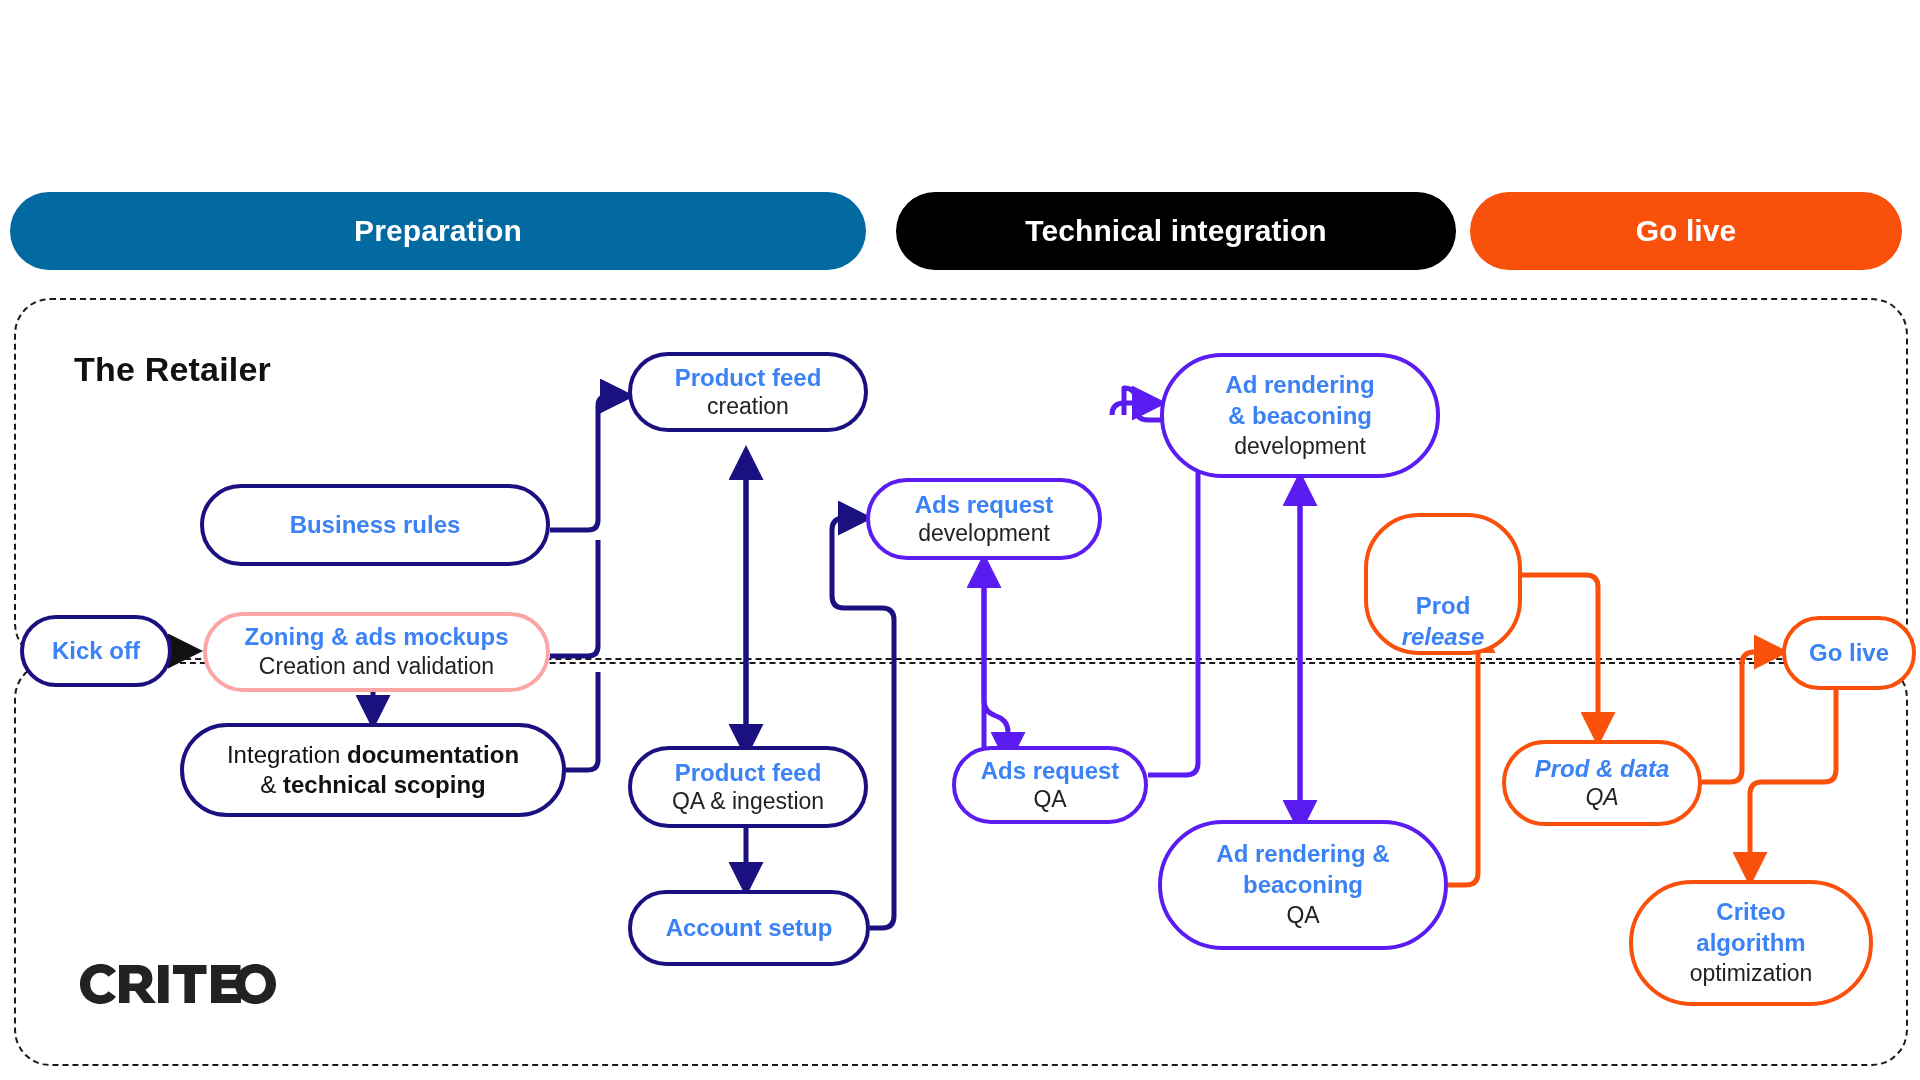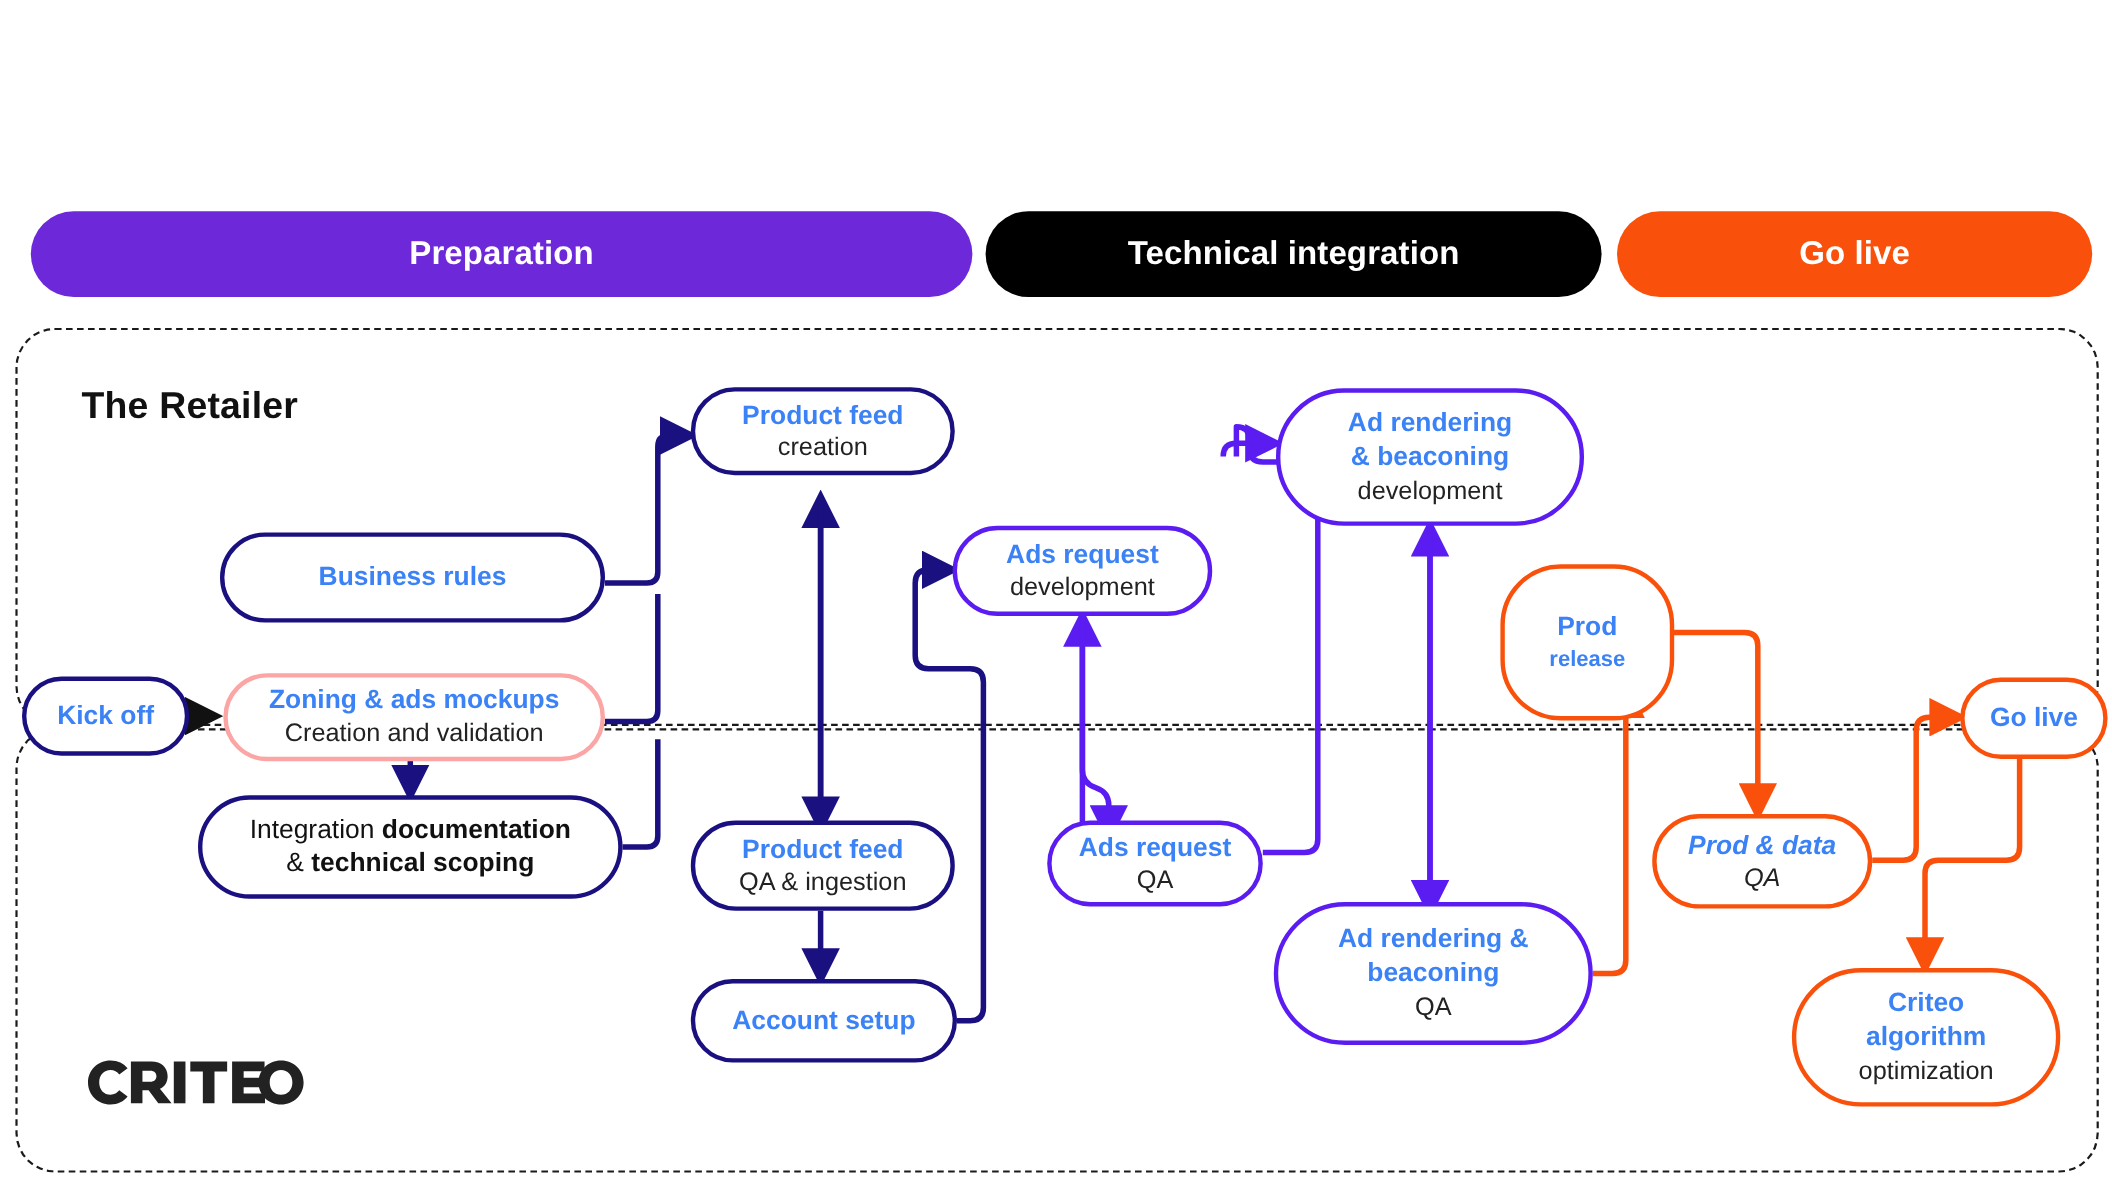--- a/index.html
+++ b/index.html
@@ -4,21 +4,21 @@
 <style>
   html,body{margin:0;padding:0;background:#ffffff;}
   body{width:1920px;height:1080px;font-family:"Liberation Sans",sans-serif;overflow:hidden;}
   #stage{position:relative;width:1920px;height:1080px;background:#ffffff;}
 
   
   .phase-bar{position:absolute;top:192px;left:0;width:1920px;height:78px;}
   .phase{position:absolute;top:0;height:78px;border-radius:39px;
          display:flex;align-items:center;justify-content:center;}
   .phase span{color:#ffffff;font-size:30px;font-weight:700;letter-spacing:.1px;}
-  #phase-prep{left:28px;width:856px;background:#6d28d9;}
+  #phase-prep{left:10px;width:856px;background:#0369a1;}
   #phase-tech{left:896px;width:560px;background:#000000;}
   #phase-golive{left:1470px;width:432px;background:#f9510b;}
 
   
   .lane{position:absolute;border:2.5px dashed #1a1a1a;border-radius:36px;background:transparent;}
   #lane-retailer{left:14px;top:298px;width:1890px;height:358px;}
   #lane-criteo{left:14px;top:662px;width:1890px;height:400px;}
 
   #retailer-title{position:absolute;left:74px;top:350px;font-size:34px;font-weight:700;color:#111111;letter-spacing:.2px;}
 
@@ -179,23 +179,23 @@
     <div class="t1" style="font-size:24px;margin-top:4px;">&amp; beaconing</div>
     <div class="t2" style="font-size:23px;margin-top:4px;">development</div>
   </div>
 
   <div class="node" style="left:1158px;top:820px;width:290px;height:130px;border:4px solid #5a1cf0;border-radius:65px;">
     <div class="t1" style="font-size:24px;">Ad rendering &amp;</div>
     <div class="t1" style="font-size:24px;margin-top:4px;">beaconing</div>
     <div class="t2" style="font-size:23px;margin-top:4px;">QA</div>
   </div>
 
-  <div class="node" style="left:1364px;top:513px;width:158px;height:142px;border:4px solid #f9510b;border-radius:55px;">
+  <div class="node" style="left:1364px;top:513px;width:158px;height:142px;border:4px solid #f9510b;border-radius:55px;justify-content:flex-end;">
     <div class="t1" style="font-size:24px;">Prod</div>
-    <div class="t1" style="font-size:20px;margin-top:4px;">release</div>
+    <div class="t1" style="font-size:24px;margin-top:4px;font-style:italic;">release</div>
   </div>
 
   <div class="node" style="left:1502px;top:740px;width:200px;height:86px;border:4px solid #f9510b;border-radius:43px;font-style:italic;">
     <div class="t1" style="font-size:24px;">Prod &amp; data</div>
     <div class="t2" style="font-size:23px;margin-top:2px;">QA</div>
   </div>
 
   <div class="node" style="left:1782px;top:616px;width:134px;height:74px;border:4px solid #f9510b;border-radius:37px;">
     <div class="t1" style="font-size:24px;">Go live</div>
   </div>

